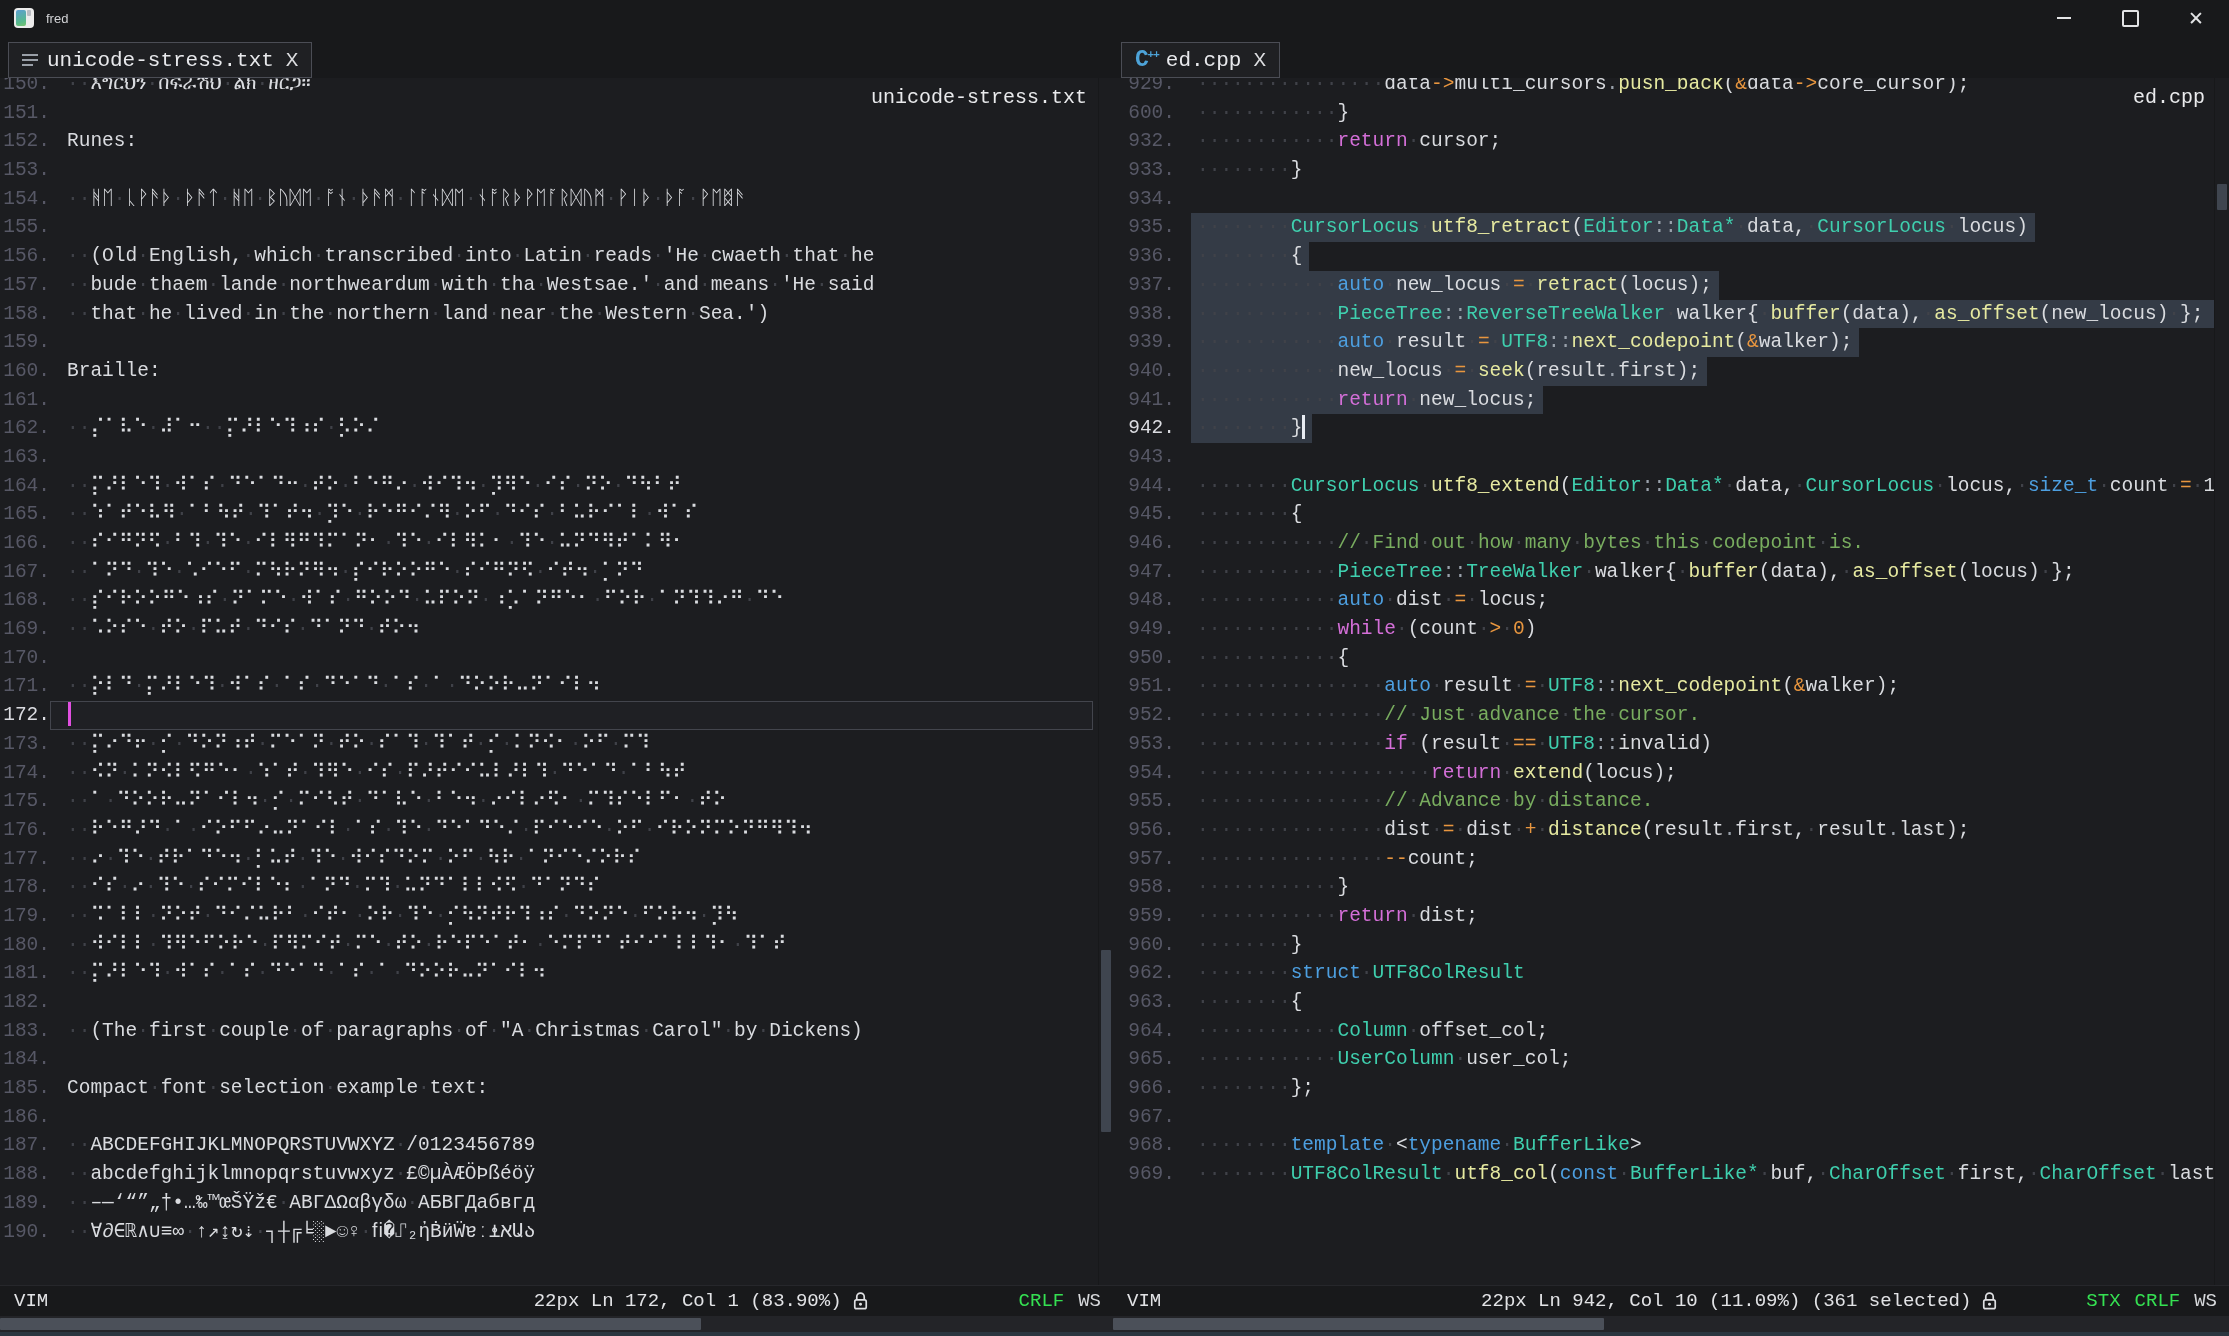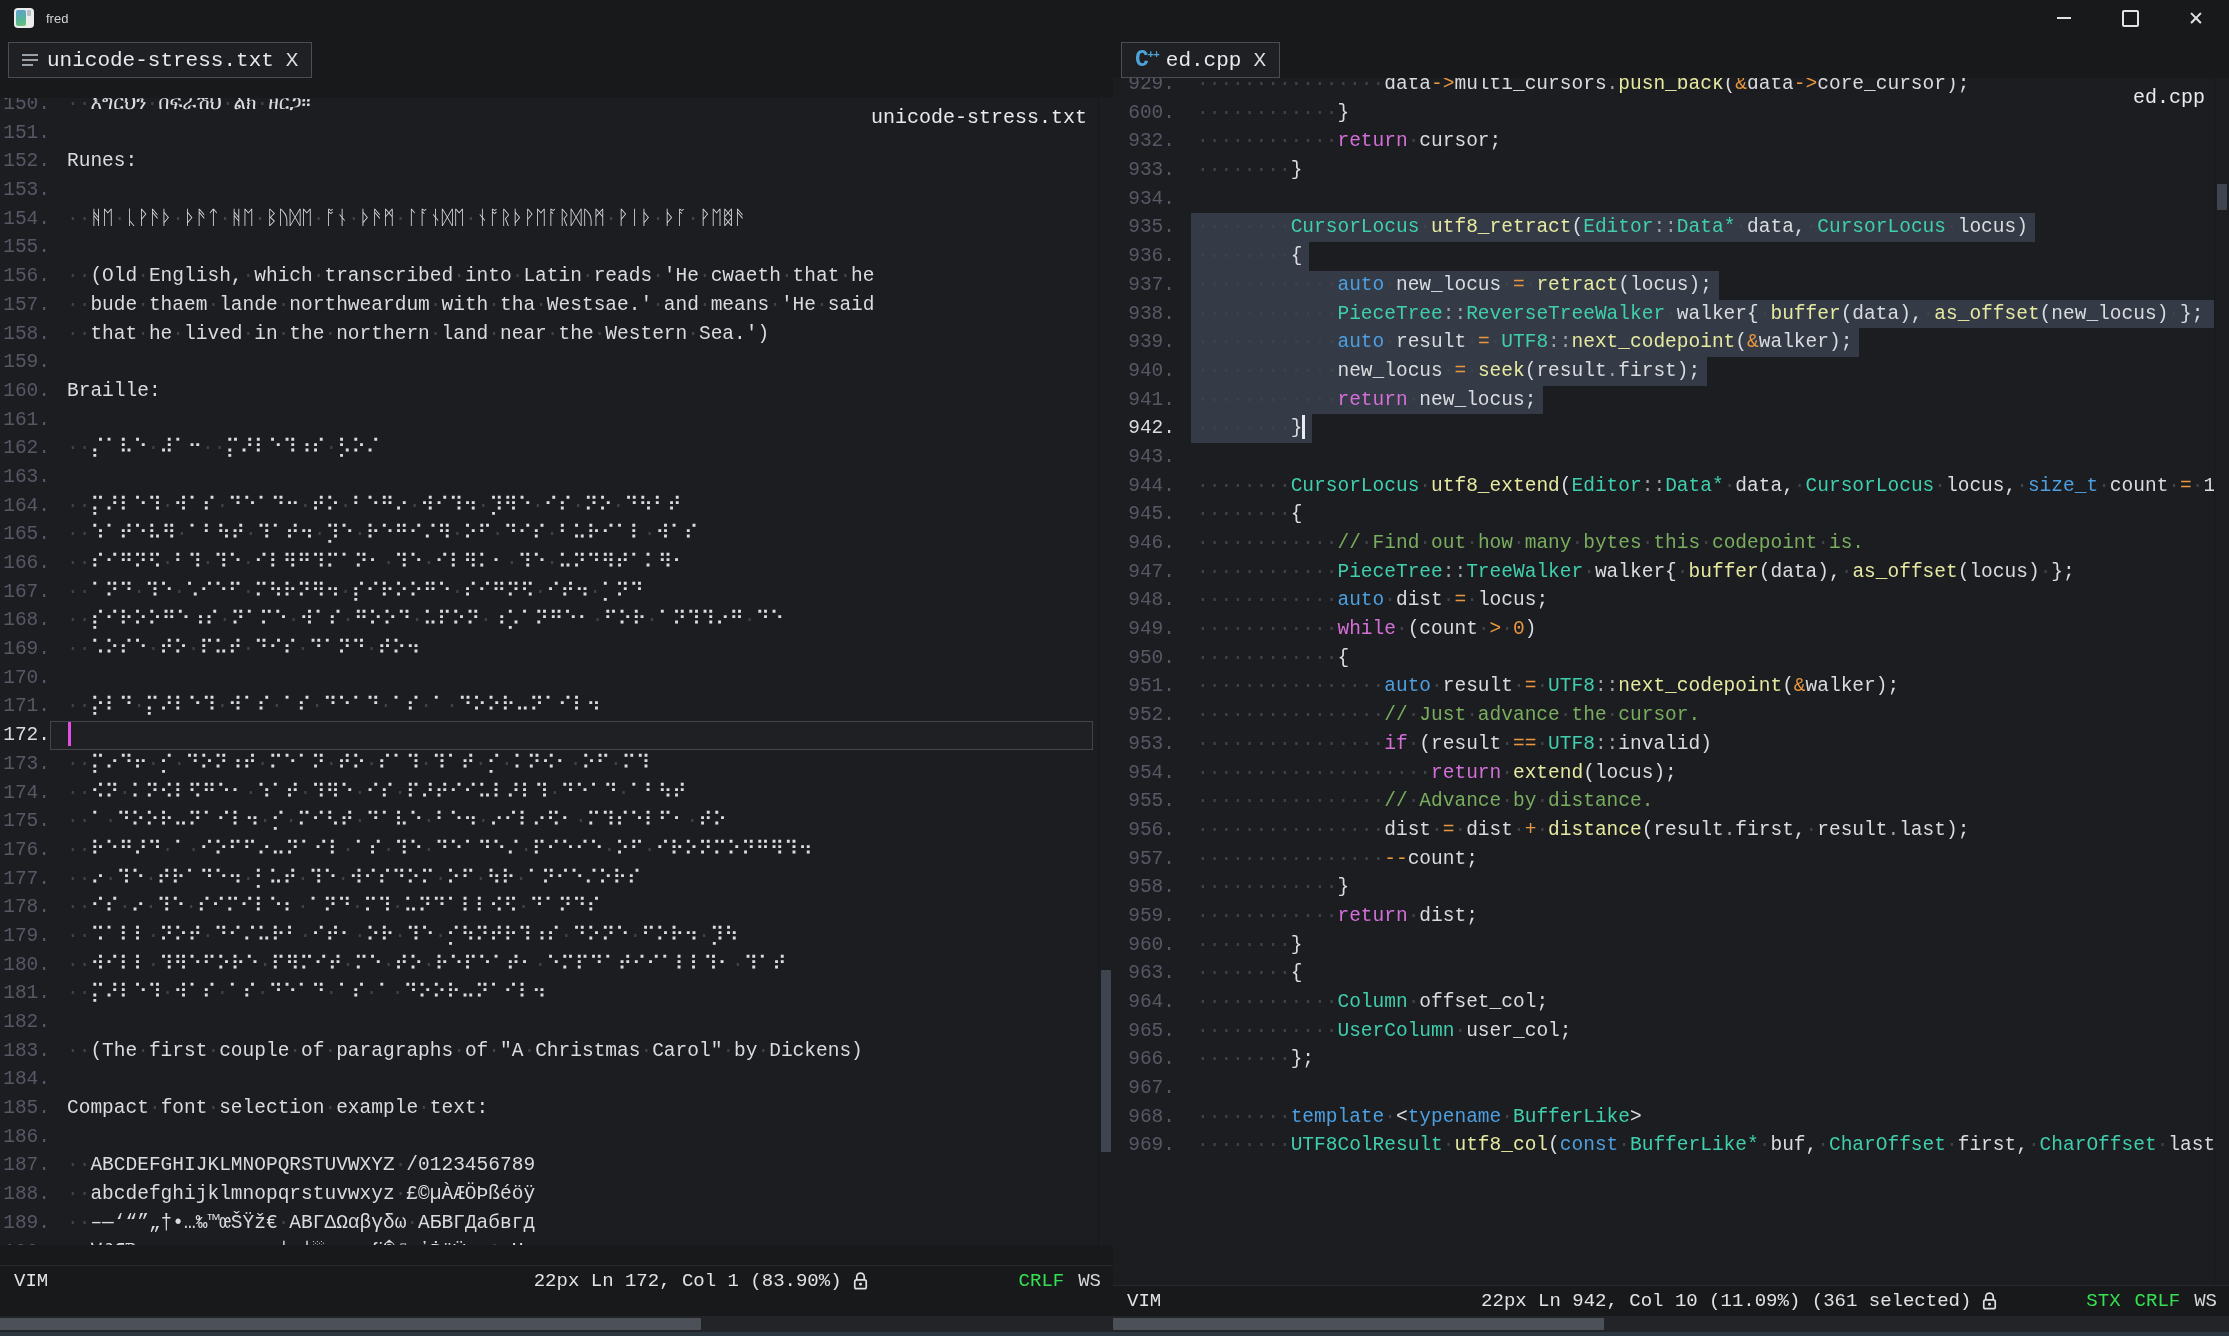--- a/index.html
+++ b/index.html
@@ -16,21 +16,21 @@
   .app-icon .pane-b{position:absolute;right:3px;top:2px;width:4px;height:6px;background:#b9bcc2;border-radius:1px;}
   .title-text{font-family:"Liberation Sans","DejaVu Sans",sans-serif;font-size:13px;color:#d2d3d6;}
   .win-controls{margin-left:auto;display:flex;height:100%;}
   .win-btn{width:66px;height:100%;display:flex;align-items:center;justify-content:center;cursor:default;}
   .glyph-min{width:14px;border-top:2px solid #e3e4e6;display:block;}
   .glyph-max{width:13px;height:13px;border:2px solid #e3e4e6;border-radius:2px;display:block;}
   .glyph-close{font-size:19px;color:#e3e4e6;font-family:"DejaVu Sans",sans-serif;}
   
   .main{display:flex;height:1296px;}
   .pane{display:flex;flex-direction:column;position:relative;}
-  .pane-left{width:1113px;gap:20px;}
+  .pane-left{width:1113px;}
   .pane-right{width:1116px;}
   .tabbar{height:42px;display:flex;align-items:flex-end;background:var(--chrome);flex:none;position:relative;z-index:3;}
   .tab{margin-left:8px;height:34px;display:flex;align-items:center;gap:9px;padding:0 13px;
     border:1px solid #4b4d55;background:#1f2023;color:#e8e9ec;font-size:21px;}
   .tab-close{color:#dcdde0;font-size:21px;margin-left:3px;cursor:default;}
   .txt-icon{display:flex;flex-direction:column;gap:3px;width:16px;}
   .txt-icon i{height:2px;background:#9aa0a8;display:block;}
   .txt-icon i:last-child{width:11px;}
   .cpp-icon{color:var(--accent);font-weight:bold;font-size:23px;line-height:1;position:relative;display:inline-block;}
   .cpp-icon small{font-size:11px;position:absolute;top:1px;right:-10px;letter-spacing:-1px;}
@@ -220,20 +220,21 @@
             <div class="row"><span class="num">951.</span><span class="code"><span class="ws">················</span><span class="t-b">auto</span><span class="ws">·</span><span class="t-p">result</span><span class="ws">·</span><span class="t-op">=</span><span class="ws">·</span><span class="t-ty">UTF8</span><span class="t-pu">::</span><span class="t-fn">next_codepoint</span><span class="t-p">(</span><span class="t-op">&amp;</span><span class="t-p">walker);</span></span></div>
             <div class="row"><span class="num">952.</span><span class="code"><span class="ws">················</span><span class="t-cm">//</span><span class="ws">·</span><span class="t-cm">Just</span><span class="ws">·</span><span class="t-cm">advance</span><span class="ws">·</span><span class="t-cm">the</span><span class="ws">·</span><span class="t-cm">cursor.</span></span></div>
             <div class="row"><span class="num">953.</span><span class="code"><span class="ws">················</span><span class="t-k">if</span><span class="ws">·</span><span class="t-p">(result</span><span class="ws">·</span><span class="t-op">==</span><span class="ws">·</span><span class="t-ty">UTF8</span><span class="t-pu">::</span><span class="t-p">invalid)</span></span></div>
             <div class="row"><span class="num">954.</span><span class="code"><span class="ws">····················</span><span class="t-k">return</span><span class="ws">·</span><span class="t-fn">extend</span><span class="t-p">(locus);</span></span></div>
             <div class="row"><span class="num">955.</span><span class="code"><span class="ws">················</span><span class="t-cm">//</span><span class="ws">·</span><span class="t-cm">Advance</span><span class="ws">·</span><span class="t-cm">by</span><span class="ws">·</span><span class="t-cm">distance.</span></span></div>
             <div class="row"><span class="num">956.</span><span class="code"><span class="ws">················</span><span class="t-p">dist</span><span class="ws">·</span><span class="t-op">=</span><span class="ws">·</span><span class="t-p">dist</span><span class="ws">·</span><span class="t-op">+</span><span class="ws">·</span><span class="t-fn">distance</span><span class="t-p">(result</span><span class="t-pu">.</span><span class="t-p">first,</span><span class="ws">·</span><span class="t-p">result</span><span class="t-pu">.</span><span class="t-p">last);</span></span></div>
             <div class="row"><span class="num">957.</span><span class="code"><span class="ws">················</span><span class="t-op">--</span><span class="t-p">count;</span></span></div>
             <div class="row"><span class="num">958.</span><span class="code"><span class="ws">············</span><span class="t-p">}</span></span></div>
             <div class="row"><span class="num">959.</span><span class="code"><span class="ws">············</span><span class="t-k">return</span><span class="ws">·</span><span class="t-p">dist;</span></span></div>
             <div class="row"><span class="num">960.</span><span class="code"><span class="ws">········</span><span class="t-p">}</span></span></div>
+            <div class="row"><span class="num">962.</span><span class="code"><span class="ws">········</span><span class="t-b">struct</span><span class="ws">·</span><span class="t-ty">UTF8ColResult</span></span></div>
             <div class="row"><span class="num">963.</span><span class="code"><span class="ws">········</span><span class="t-p">{</span></span></div>
             <div class="row"><span class="num">964.</span><span class="code"><span class="ws">············</span><span class="t-ty">Column</span><span class="ws">·</span><span class="t-p">offset_col;</span></span></div>
             <div class="row"><span class="num">965.</span><span class="code"><span class="ws">············</span><span class="t-ty">UserColumn</span><span class="ws">·</span><span class="t-p">user_col;</span></span></div>
             <div class="row"><span class="num">966.</span><span class="code"><span class="ws">········</span><span class="t-p">};</span></span></div>
             <div class="row"><span class="num">967.</span><span class="code"></span></div>
             <div class="row"><span class="num">968.</span><span class="code"><span class="ws">········</span><span class="t-b">template</span><span class="ws">·</span><span class="t-p">&lt;</span><span class="t-b">typename</span><span class="ws">·</span><span class="t-ty">BufferLike</span><span class="t-p">&gt;</span></span></div>
             <div class="row"><span class="num">969.</span><span class="code"><span class="ws">········</span><span class="t-ty">UTF8ColResult</span><span class="ws">·</span><span class="t-fn">utf8_col</span><span class="t-p">(</span><span class="t-b">const</span><span class="ws">·</span><span class="t-ty">BufferLike*</span><span class="ws">·</span><span class="t-p">buf,</span><span class="ws">·</span><span class="t-ty">CharOffset</span><span class="ws">·</span><span class="t-p">first,</span><span class="ws">·</span><span class="t-ty">CharOffset</span><span class="ws">·</span><span class="t-p">last)</span></span></div>
           </div>
         <div class="overlay-filename">ed.cpp</div>
         <div class="vscroll">

